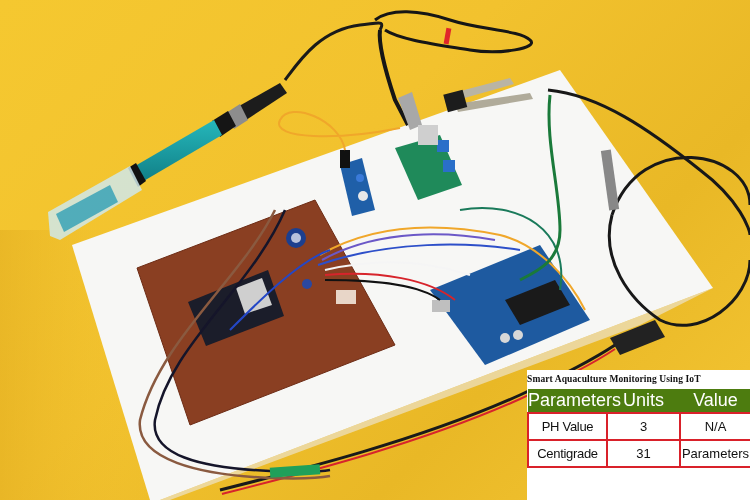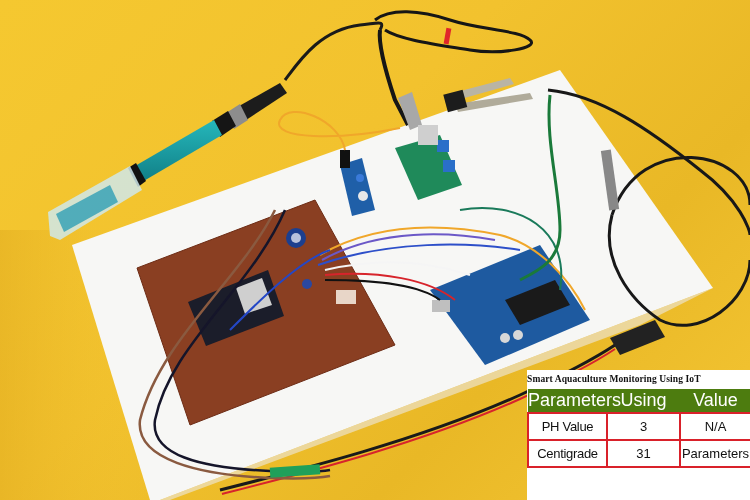--- a/index.html
+++ b/index.html
@@ -167,21 +167,21 @@
   <div class="table-title">Smart Aquaculture Monitoring Using IoT</div>
   <table class="data-table">
     <colgroup>
         <col class="c1">
         <col class="c2">
         <col class="c3">
       </colgroup>
     <thead>
       <tr>
         <th>Parameters</th>
-        <th>Using</th>
+        <th>Units</th>
         <th>Value</th>
       </tr>
     </thead>
     <tbody>
       <tr>
         <td class="left-cell">PH Value</td>
         <td>3</td>
         <td>N/A</td>
       </tr>
       <tr>

